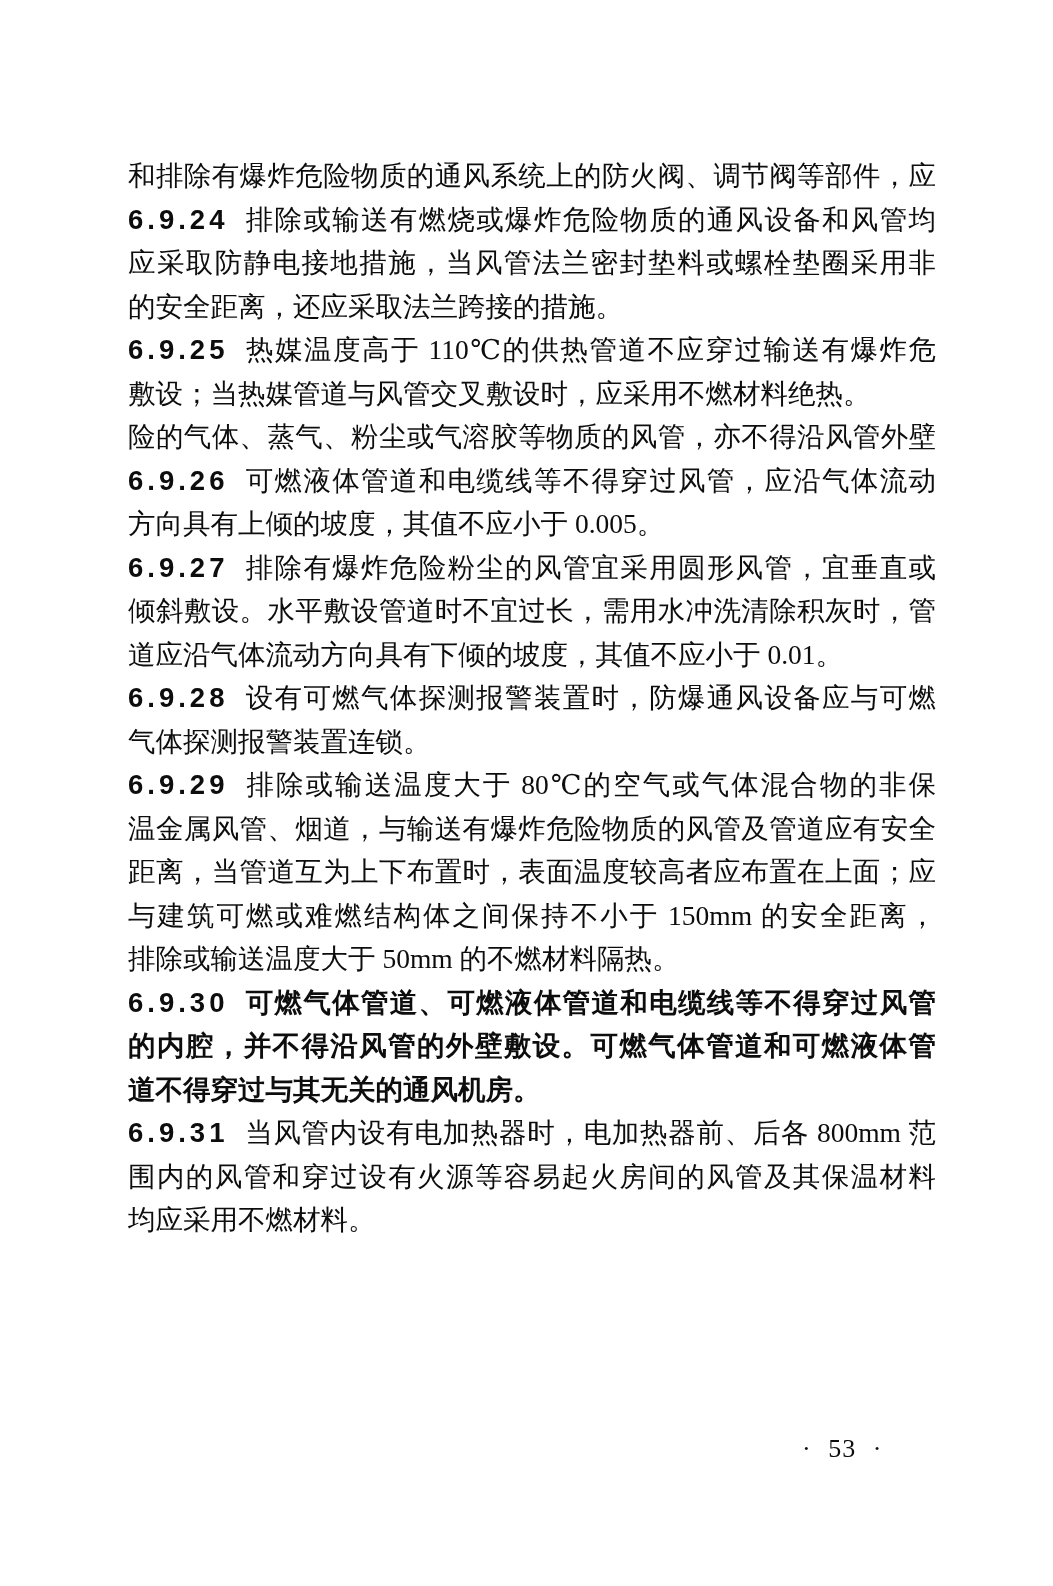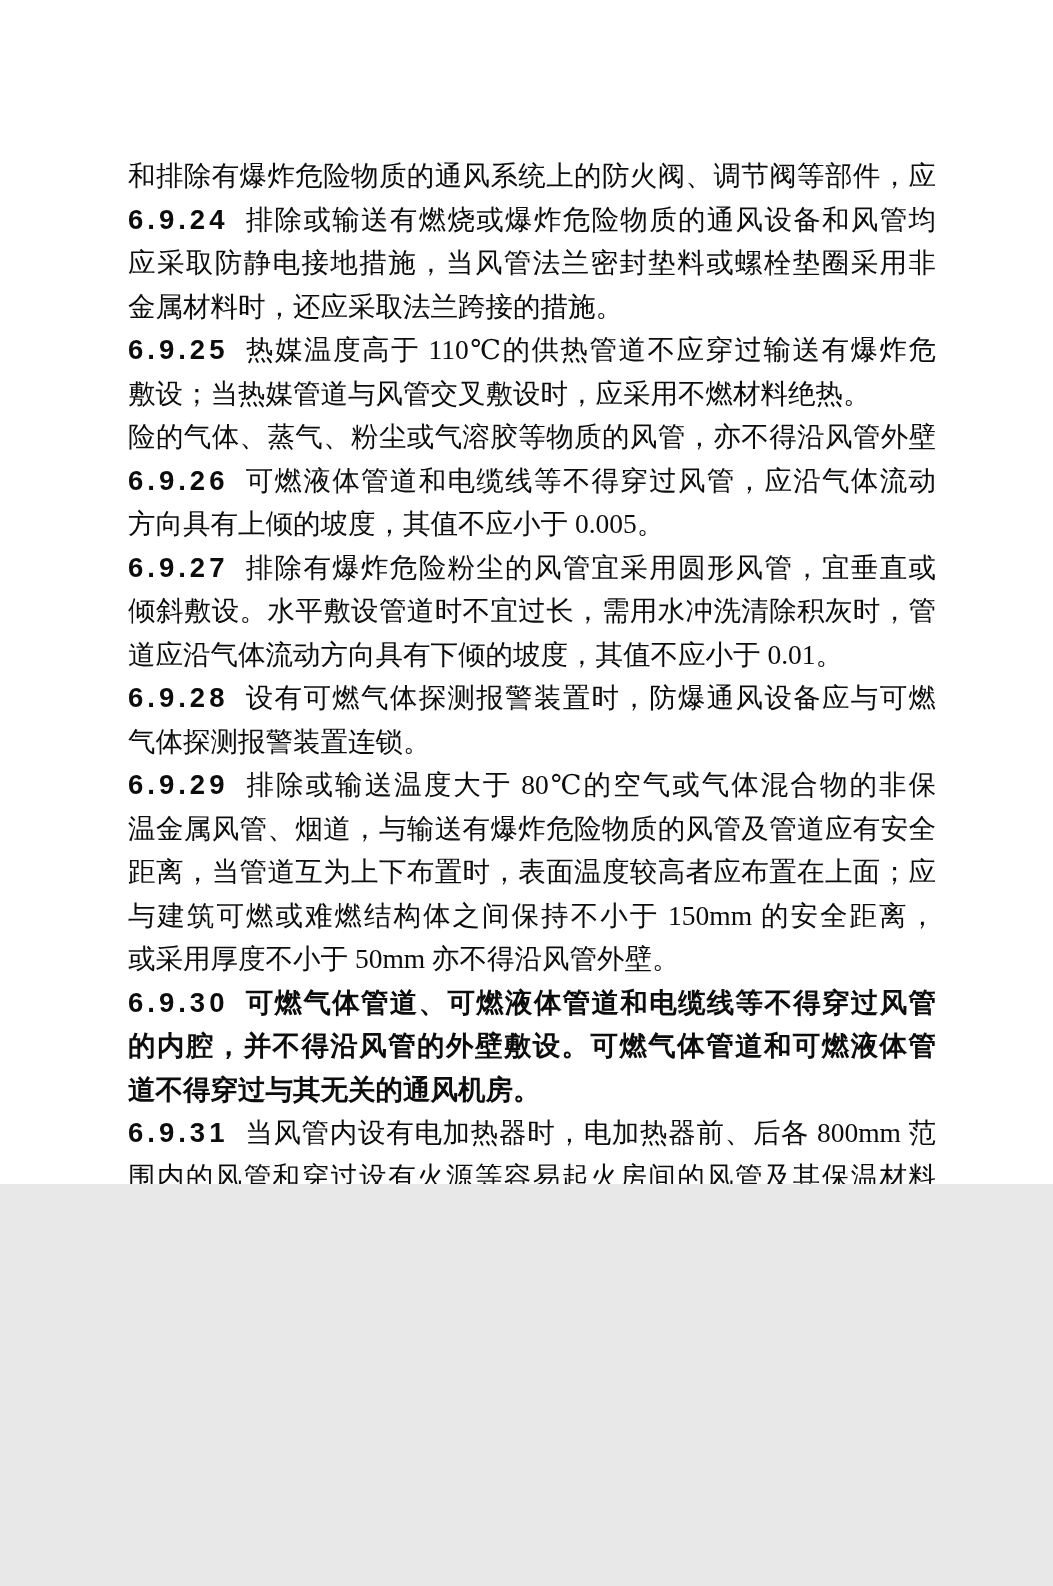--- a/index.html
+++ b/index.html
@@ -3,21 +3,21 @@
 <meta charset="utf-8">
 <style>
   html, body {
     margin: 0;
     padding: 0;
     background: #e8e8e8;
   }
   .page {
     position: relative;
     width: 1053px;
-    height: 1184px;
+    height: 1586px;
     background: #ffffff;
     color: #0d0d0d;
     font-family: "Liberation Serif", "DejaVu Serif", serif;
     overflow: hidden;
   }
   .content {
     position: absolute;
     left: 128px;
     top: 154px;
     width: 808px;
@@ -61,21 +61,21 @@
 <div class="page">
   <div class="content">
 
     <div class="para">
       <div class="line full">和排除有爆炸危险物质的通风系统上的防火阀、调节阀等部件，应</div>
     </div>
 
     <div class="para">
       <div class="line full"><span class="num">6.9.24</span><span>排除或输送有燃烧或爆炸危险物质的通风设备和风管均</span></div>
       <div class="line full">应采取防静电接地措施，当风管法兰密封垫料或螺栓垫圈采用非</div>
-      <div class="line">金属材料时，还应采取法兰跨接的措施。</div>
+      <div class="line">的安全距离，还应采取法兰跨接的措施。</div>
     </div>
 
     <div class="para">
       <div class="line full"><span class="num">6.9.25</span><span>热媒温度高于 110℃的供热管道不应穿过输送有爆炸危</span></div>
       <div class="line">敷设；当热媒管道与风管交叉敷设时，应采用不燃材料绝热。</div>
       <div class="line full">险的气体、蒸气、粉尘或气溶胶等物质的风管，亦不得沿风管外壁</div>
     </div>
 
     <div class="para">
       <div class="line full"><span class="num">6.9.26</span><span>可燃液体管道和电缆线等不得穿过风管，应沿气体流动</span></div>
@@ -91,21 +91,21 @@
     <div class="para">
       <div class="line full"><span class="num">6.9.28</span><span>设有可燃气体探测报警装置时，防爆通风设备应与可燃</span></div>
       <div class="line">气体探测报警装置连锁。</div>
     </div>
 
     <div class="para">
       <div class="line full"><span class="num">6.9.29</span><span>排除或输送温度大于 80℃的空气或气体混合物的非保</span></div>
       <div class="line full">温金属风管、烟道，与输送有爆炸危险物质的风管及管道应有安全</div>
       <div class="line full">距离，当管道互为上下布置时，表面温度较高者应布置在上面；应</div>
       <div class="line full">与建筑可燃或难燃结构体之间保持不小于 150mm 的安全距离，</div>
-      <div class="line">或采用厚度不小于 50mm 亦不得沿风管外壁。</div>
+      <div class="line">排除或输送温度大于 50mm 的不燃材料隔热。</div>
     </div>
 
     <div class="para bold">
       <div class="line full"><span class="num">6.9.30</span><span>可燃气体管道、可燃液体管道和电缆线等不得穿过风管</span></div>
       <div class="line full">的内腔，并不得沿风管的外壁敷设。可燃气体管道和可燃液体管</div>
       <div class="line">道不得穿过与其无关的通风机房。</div>
     </div>
 
     <div class="para">
       <div class="line full"><span class="num">6.9.31</span><span>当风管内设有电加热器时，电加热器前、后各 800mm 范</span></div>

